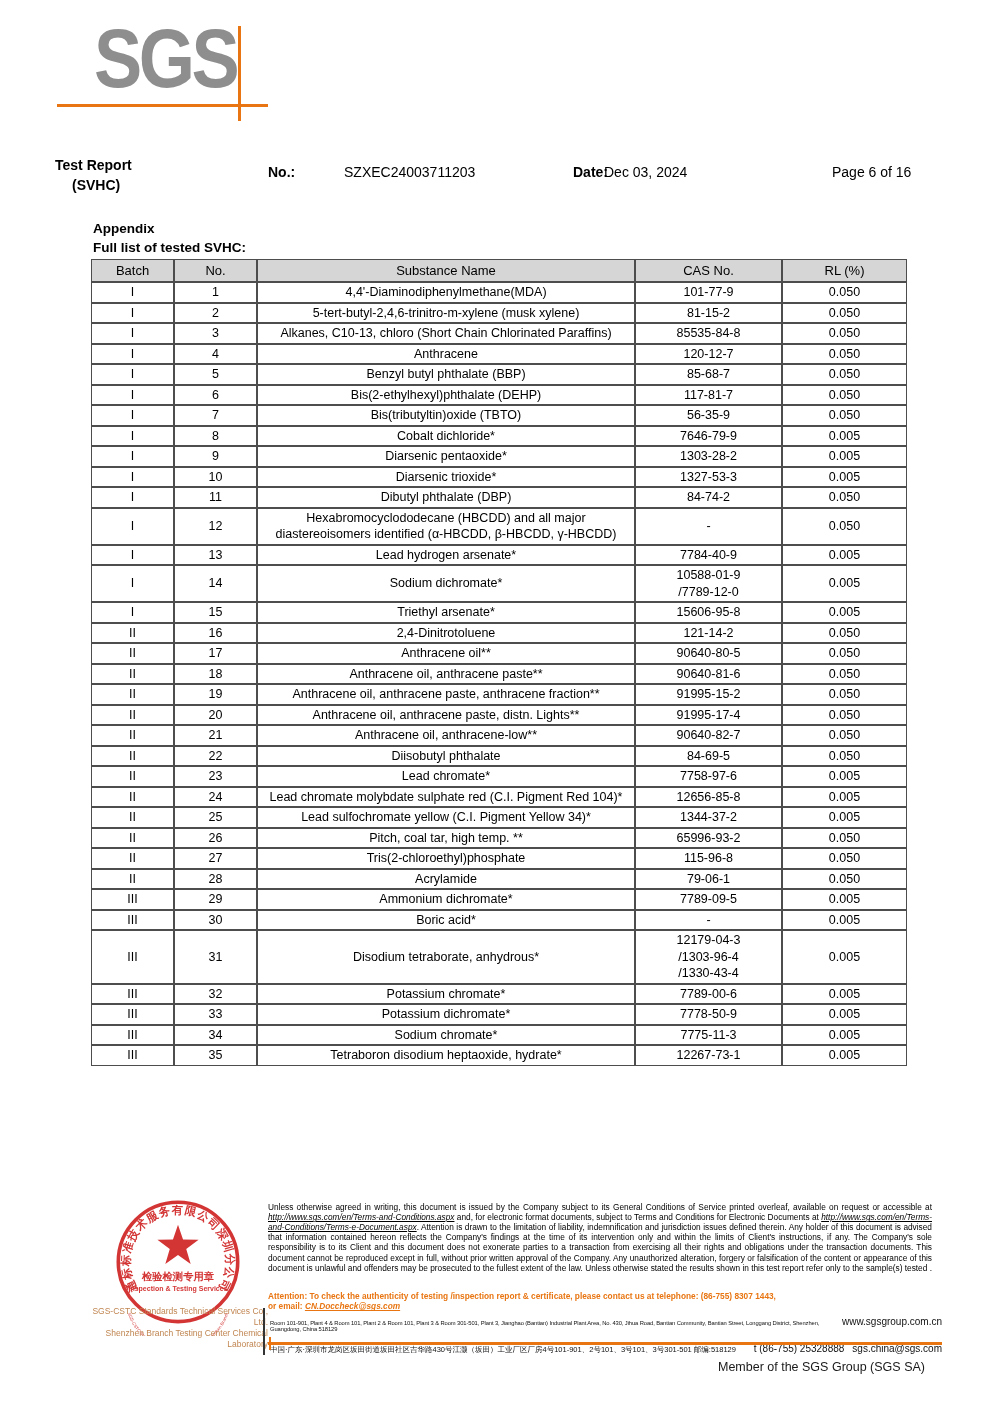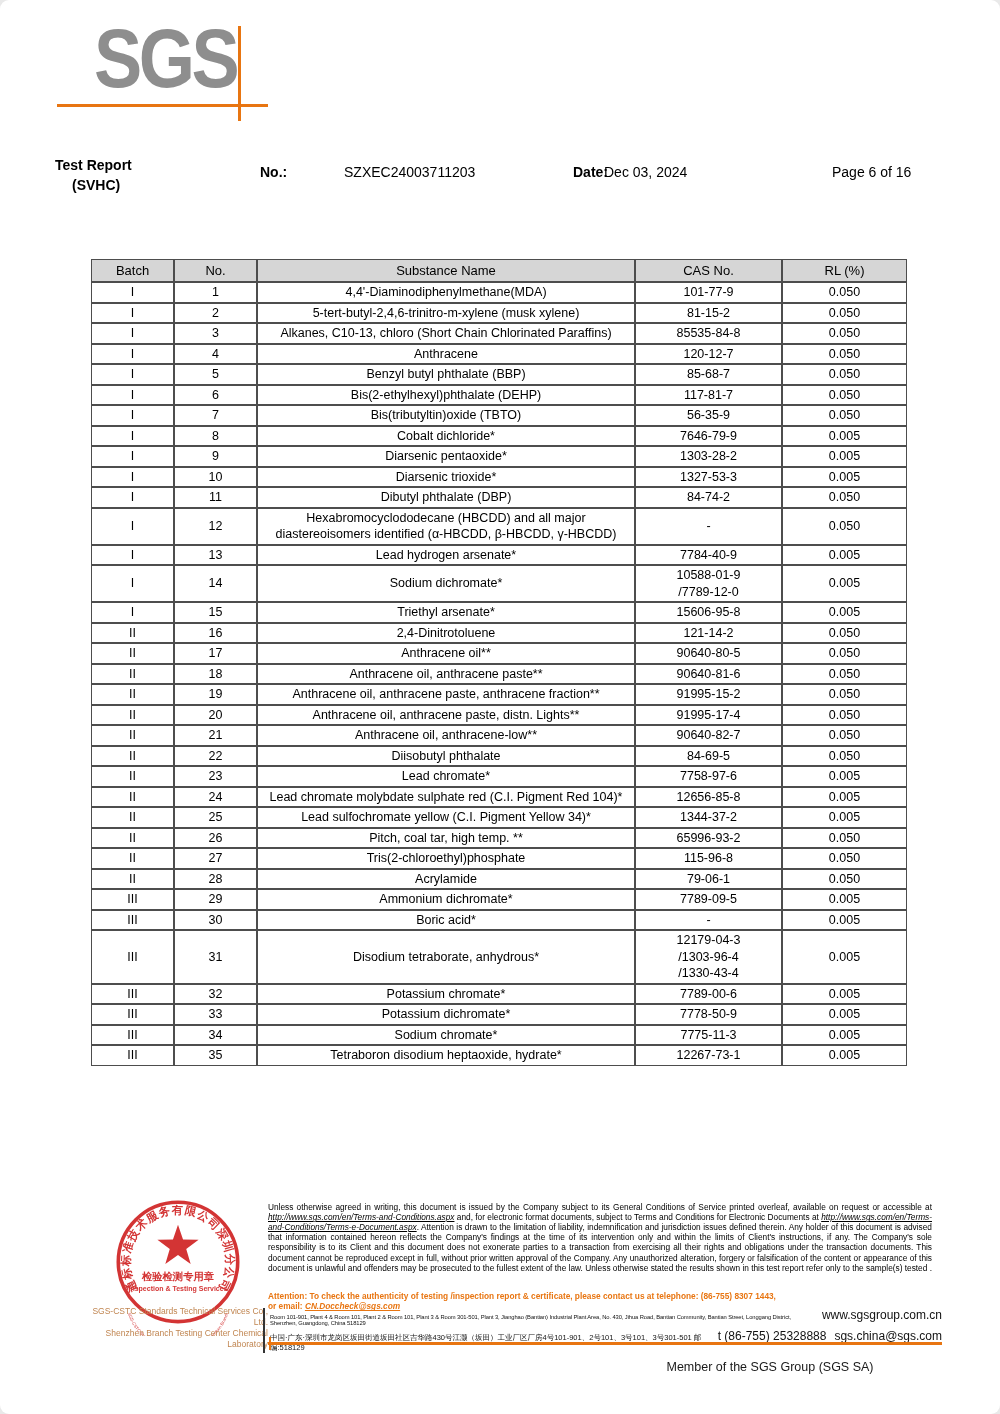--- a/index.html
+++ b/index.html
@@ -1,35 +1,35 @@
 <!DOCTYPE html>
 <html><head>
 <meta charset="utf-8">
 <style>
   * { margin:0; padding:0; box-sizing:border-box; }
   body { background:#e9e9e9; font-family:"Liberation Sans","DejaVu Sans",sans-serif; }
   .page {
     position:relative; width:1000px; height:1414px; margin:0 auto;
-    background:#ffffff; overflow:hidden; color:#000;border-radius:9px;
+    background:#ffffff; overflow:hidden; color:#000;
   }
   
   .logo-text {
     position:absolute; left:94px; top:16px; font-size:84px; font-weight:bold;
     color:#8e8e8e; line-height:1; letter-spacing:-4px;
     transform:scaleX(.86); transform-origin:left top;
   }
   .logo-underline { position:absolute; left:57px; top:104px; width:211px; height:3px; background:#e87511; }
   .logo-vline { position:absolute; left:238px; top:26px; width:3px; height:95px; background:#e87511; }
 
   
   .report-title { position:absolute; left:55px; top:155px; font-size:14px; font-weight:bold; line-height:1.45; }
   .report-title .l2 { display:block; padding-left:17px; }
   .meta { position:absolute; top:164px; font-size:14px; white-space:nowrap; }
   .b { font-weight:bold; }
-  .m-no-label { left:260px; } .m-no-value { left:316px;margin-left:28px; }
+  .m-no-label { left:268px; } .m-no-value { left:316px;margin-left:28px; }
   .m-date-label { left:573px; } .m-date-value { left:604px; }
   .m-page { left:832px; }
 
   
   .appendix { position:absolute; left:93px; top:220px; font-size:13.5px; font-weight:bold; line-height:1.4; }
 
   
   table.svhc {
     position:absolute; left:91px; top:259px; width:816px;
     border-collapse:separate; border-spacing:0; table-layout:fixed;
@@ -58,44 +58,48 @@
   }
   .stamp { position:absolute; left:108px; top:1196px; width:140px; height:140px; opacity:.9; }
   .addr-block {
     position:absolute; left:263px; top:1308px; width:679px;
     border-left:2px solid #333; padding-left:5px;
     display:flex; flex-direction:column; gap:3px;
   }
   .addr-row { display:flex; align-items:baseline; gap:8px; }
   .addr-en { flex:1; font-size:5.8px; color:#111; letter-spacing:-.1px; }
   .addr-cn { flex:1; font-size:7.5px; color:#111; }
-  .addr-right { font-size:12px; color:#111; white-space:nowrap; }
+  .addr-right { font-size:10px; color:#111; white-space:nowrap;margin-top:8px; }
   .bottom-orange-line { position:absolute; left:268px; top:1342px; width:674px; height:3px; background:#e87511; }
   .bottom-orange-tick { position:absolute; left:269px; top:1337px; width:2px; height:13px; background:#e87511; }
-  .member-line { position:absolute; left:615px; top:1360px; width:310px; text-align:center; font-size:12.5px; color:#1a1a1a; }
+  .member-line { position:absolute; left:615px; top:1360px; width:310px; text-align:right; font-size:12.5px; color:#1a1a1a; }
 </style>
 </head>
 <body>
 
 <div class="page">
 
   <div class="logo-text">SGS</div>
   <div class="logo-underline"></div>
   <div class="logo-vline"></div>
 
   <div class="report-title">
     <span>Test Report</span>
     <span class="l2">(SVHC)</span>
   </div>
   <span class="meta b m-no-label">No.:</span>
   <span class="meta m-no-value">SZXEC24003711203</span>
   <span class="meta b m-date-label">Date:</span>
   <span class="meta m-date-value">Dec 03, 2024</span>
   <span class="meta m-page">Page 6 of 16</span>
 
+  <div class="appendix">
+    <div>Appendix</div>
+    <div>Full list of tested SVHC:</div>
+  </div>
 
   <table class="svhc">
     <colgroup>
       <col style="width:83px">
         <col style="width:83px">
         <col style="width:378px">
         <col style="width:147px">
         <col style="width:125px">
     </colgroup>
     <thead>

